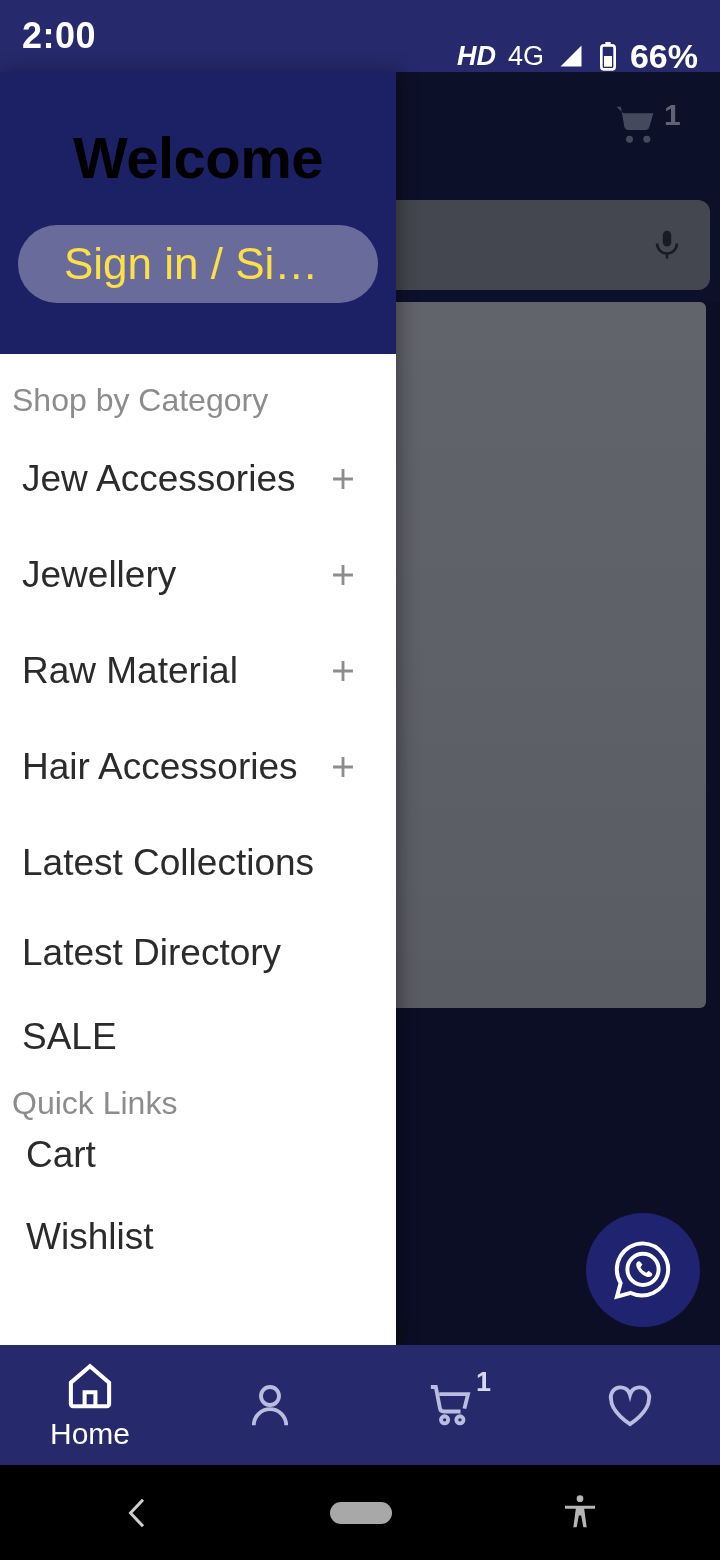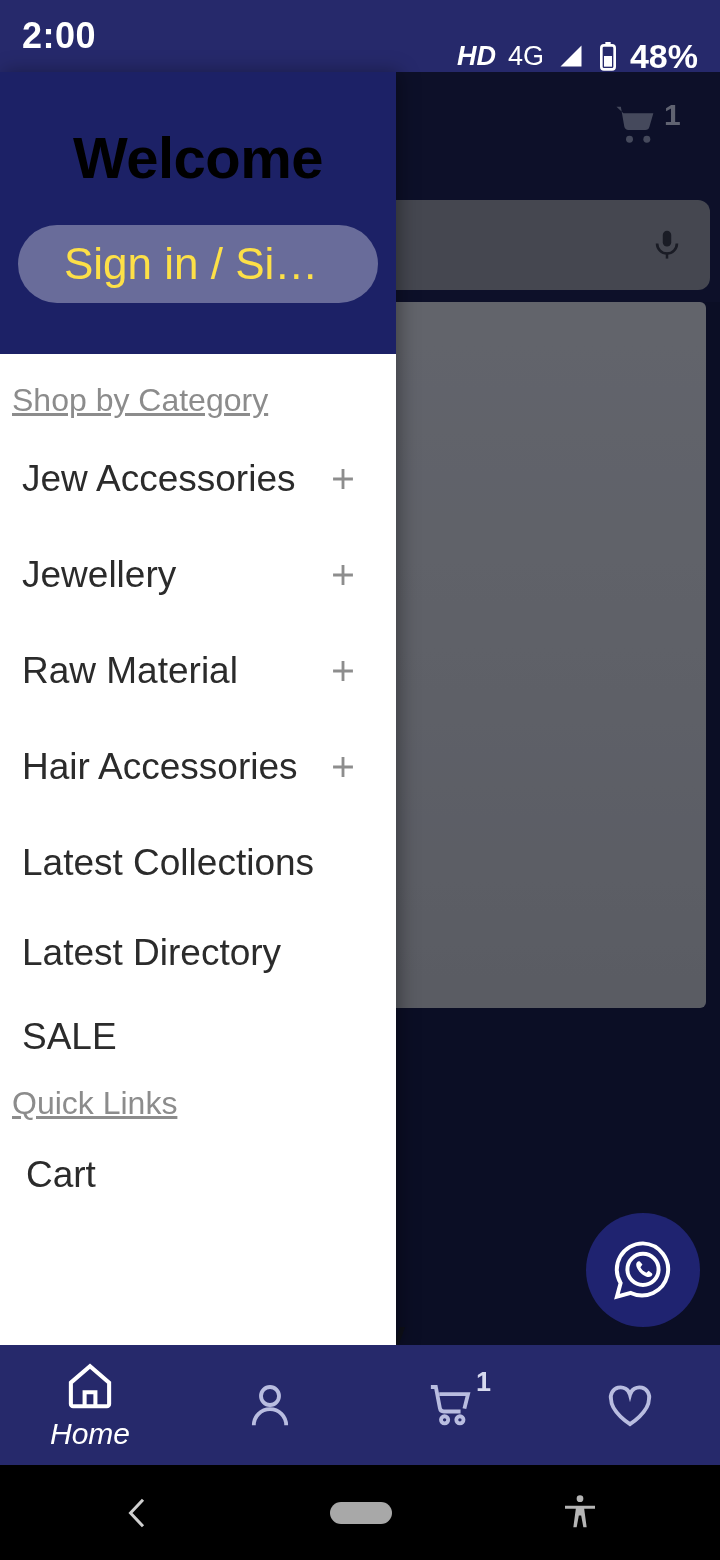--- a/index.html
+++ b/index.html
@@ -98,43 +98,43 @@
     height:282px; background:#1c2166;
     display:flex; flex-direction:column; align-items:center; justify-content:center; gap:34px;
   }
   #welcome-title { font-size:58px; font-weight:700; color:#000; letter-spacing:-0.5px; }
   #signin-button {
     background:rgba(255,255,255,.34); color:#fde047;
     border-radius:42px; padding:14px 46px; max-width:360px;
     font-size:44px; white-space:nowrap; overflow:hidden; text-overflow:ellipsis;
   }
 
-  .section-label { font-size:32px; color:#8c8c8c; padding:26px 12px 12px 12px;text-decoration:underline; }
+  .section-label { font-size:32px; color:#8c8c8c; padding:26px 12px 12px 12px; }
   #shop-section-label { padding-top:28px; }
 
   .menu-list { display:flex; flex-direction:column; }
   .menu-item {
     display:flex; align-items:center; justify-content:space-between;
     padding:0 36px 0 22px; height:96px;
   }
   .menu-item-label { font-size:37px; color:#2b2b2b; }
   .expand-icon { width:34px; height:34px; color:#8d8d8d; flex:none; }
 
-  .quick-item { height:82px; display:flex; align-items:center; padding-left:26px; }
+  .quick-item { height:82px; display:flex; padding-left:26px; }
   .quick-item-label { font-size:37px; color:#2b2b2b; }
 
   
   #bottom-nav {
     position:absolute; left:0; top:1345px; width:720px; height:120px;
     background:#26296b; display:flex; z-index:60;
   }
   .nav-item { flex:1; display:flex; flex-direction:column; align-items:center; justify-content:center; gap:4px; position:relative; }
   .nav-icon { color:#b9bde0; }
   .nav-item.active .nav-icon { color:#ffffff; }
-  .nav-label { font-size:30px; color:#ffffff;font-style:italic; }
+  .nav-label { font-size:30px; color:#ffffff; }
   .nav-badge { position:absolute; top:22px; left:calc(50% + 26px); font-size:27px; color:#d6d9ee; font-weight:600; }
 
   
   #sys-nav { position:absolute; left:0; top:1465px; width:720px; height:95px; background:#000; display:flex; align-items:center; z-index:60; }
   #sys-back { position:absolute; left:118px; width:40px; height:46px; color:#cfcfcf; }
   #sys-home { position:absolute; left:330px; width:62px; height:22px; background:#a8a8a8; border-radius:11px; }
   #sys-a11y { position:absolute; left:560px; width:40px; height:46px; color:#b5b5b5; }
 </style>
 </head>
 <body>
@@ -240,21 +240,21 @@
       <span id="status-hd">HD</span>
       <span id="status-net">4G</span>
       <svg id="signal-icon" viewBox="0 0 24 24" fill="#ffffff">
         <path d="M21 3v18H3z"></path>
       </svg>
       <svg id="battery-icon" viewBox="0 0 14 24" fill="none" stroke="#ffffff" stroke-width="2">
         <rect x="2" y="4" width="10" height="18" rx="2"></rect>
         <rect x="5" y="1.5" width="4" height="2.5" fill="#ffffff" stroke="none"></rect>
         <rect x="4" y="12" width="6" height="8" fill="#ffffff" stroke="none"></rect>
       </svg>
-      <span id="status-batt">48%</span>
+      <span id="status-batt">66%</span>
     </span>
   </div>
 
   <div id="drawer">
     <div id="drawer-header">
       <div id="welcome-title">Welcome</div>
       <div id="signin-button">Sign in / Sig...</div>
     </div>
 
     <div id="shop-section-label" class="section-label">Shop by Category</div>
@@ -293,20 +293,23 @@
       <div class="menu-item" style="height:84px">
         <span class="menu-item-label">SALE</span>
       </div>
     </div>
 
     <div class="section-label" style="padding-top:6px">Quick Links</div>
 
     <div class="menu-list">
       <div class="quick-item">
         <span class="quick-item-label">Cart</span>
+      </div>
+      <div class="quick-item">
+        <span class="quick-item-label">Wishlist</span>
       </div>
     </div>
   </div>
 
   <div id="bottom-nav">
     <div class="nav-item active">
       <svg class="nav-icon" width="56" height="54" viewBox="0 0 24 24" fill="none" stroke="currentColor" stroke-width="1.8">
         <path d="M3.5 10.5 12 3.2l8.5 7.3V20a1 1 0 0 1-1 1h-15a1 1 0 0 1-1-1z"></path>
         <path d="M9.6 21v-6.2h4.8V21"></path>
       </svg>

